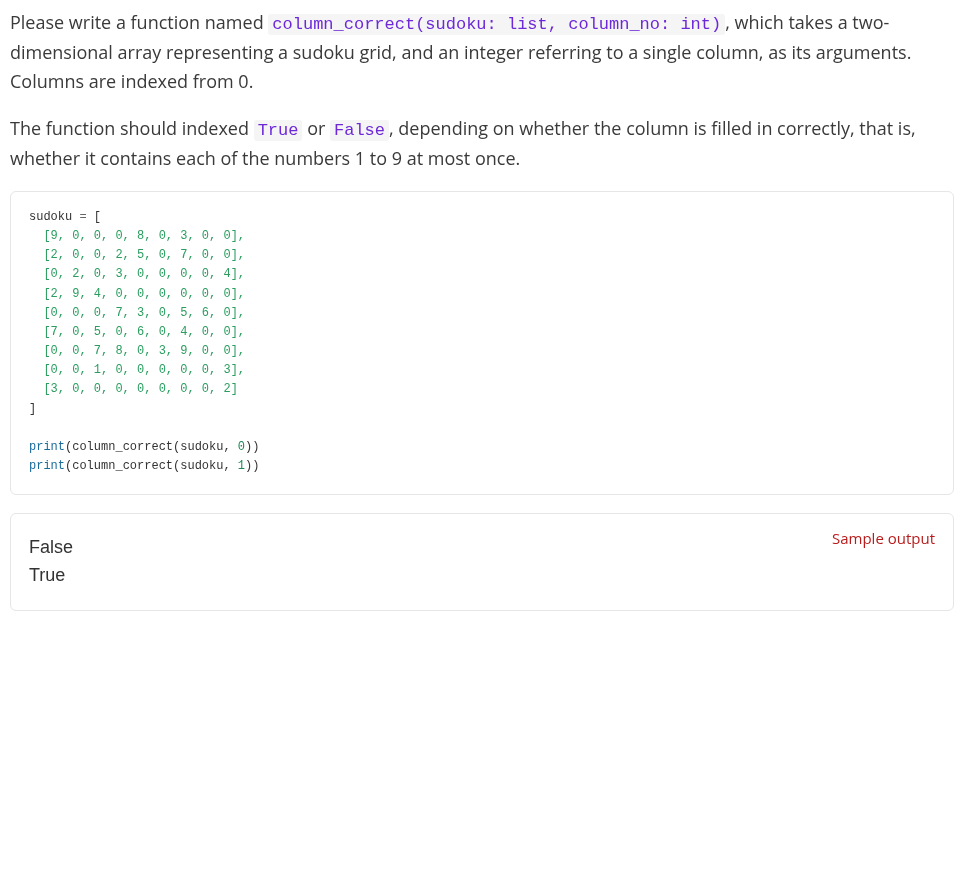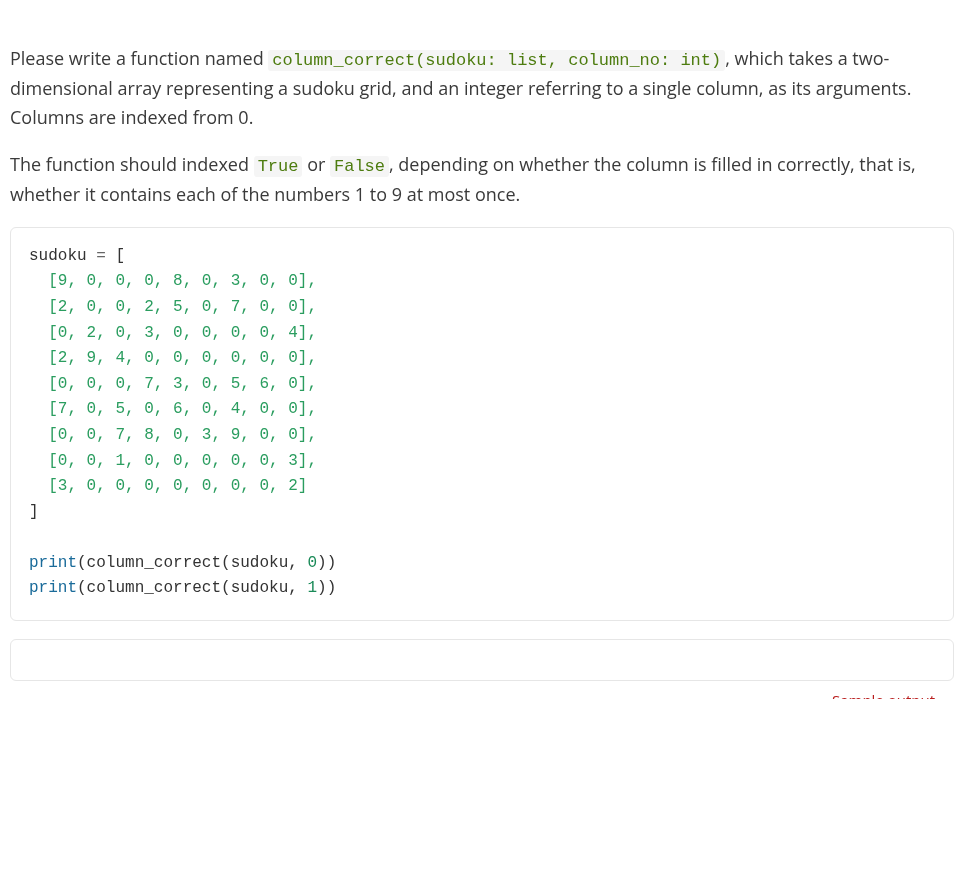--- a/index.html
+++ b/index.html
@@ -1,42 +1,42 @@
 <!DOCTYPE html>
 <html><head>
 <meta charset="utf-8">
 <style>
-  * { box-sizing: border-box; margin-top: 36px; }
+  * { box-sizing: border-box; }
   body {
     margin: 0;
     padding: 8px 10px;
     width: 964px;
     font-family: "Segoe UI", "Open Sans", -apple-system, Arial, sans-serif;
     font-size: 18px;
     line-height: 1.6;
     color: #3a3a3a;
     background: #ffffff;
   }
   p { margin: 0 0 18px 0; }
   code.inline {
     font-family: "Consolas", "Menlo", "Courier New", monospace;
     font-size: 17px;
     background: #f5f5f5;
     padding: 1px 4px;
     border-radius: 3px;
-    color: #4d7c0f;
+    color: #6d28d9;
   }
   .code-block {
     border: 1px solid #e6e6e6;
     border-radius: 6px;
     padding: 16px 18px 18px 18px;
     margin: 14px 0 18px 0;
     background: #ffffff;
     font-family: "Consolas", "Menlo", "Courier New", monospace;
-    font-size: 16px;
+    font-size: 12px;
     line-height: 1.6;
     white-space: pre;
     color: #333;
   }
   .output-block {
     position: relative;
     border: 1px solid #e6e6e6;
     border-radius: 6px;
     padding: 20px 18px;
     margin: 0 0 10px 0;
@@ -82,13 +82,15 @@
   <span class="gridnum">[0, 0, 7, 8, 0, 3, 9, 0, 0],</span>
   <span class="gridnum">[0, 0, 1, 0, 0, 0, 0, 0, 3],</span>
   <span class="gridnum">[3, 0, 0, 0, 0, 0, 0, 0, 2]</span>
 <span>]</span>
 
 <span class="kw">print</span><span>(column_correct(sudoku, </span><span class="num">0</span><span>))</span>
 <span class="kw">print</span><span>(column_correct(sudoku, </span><span class="num">1</span><span>))</span></div>
 
 <div class="output-block">
   <div class="output-label">Sample output</div>
+  <div class="output-text"><span>False</span>
+<span>True</span></div>
 </div>
 
 </body></html>

